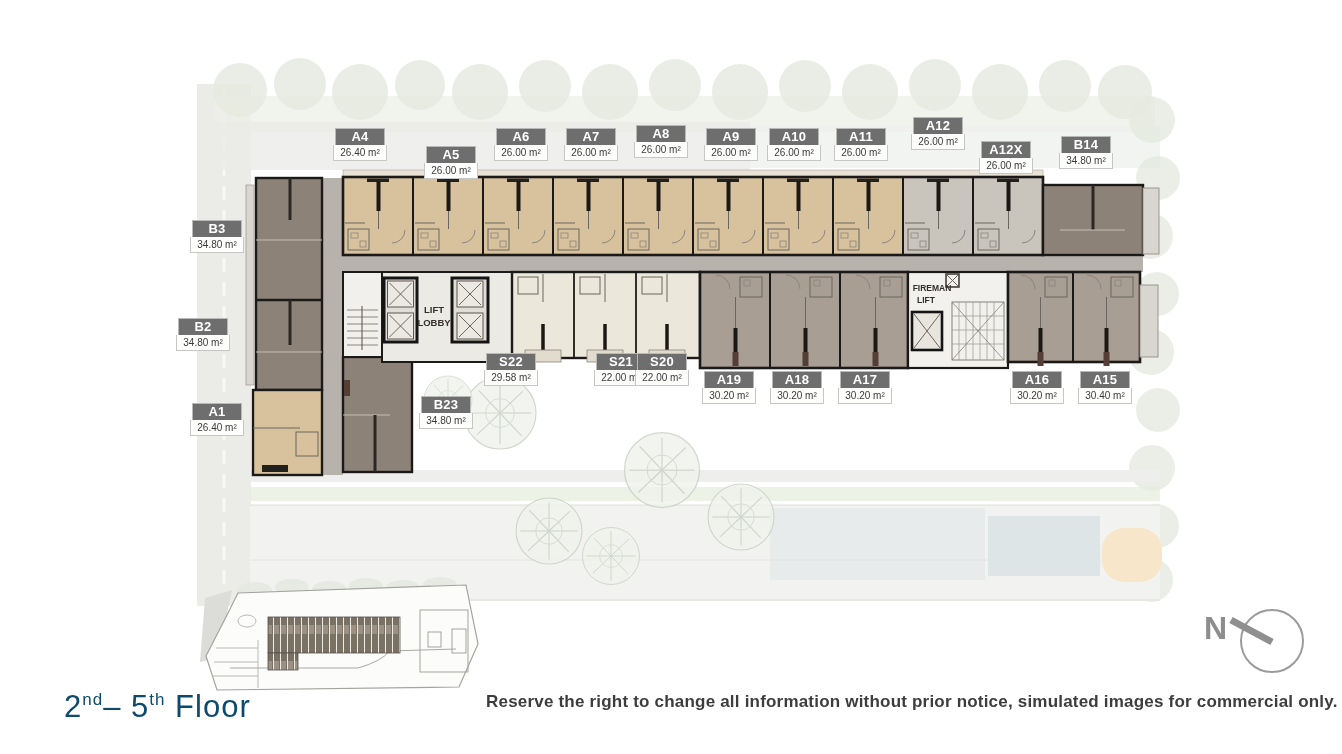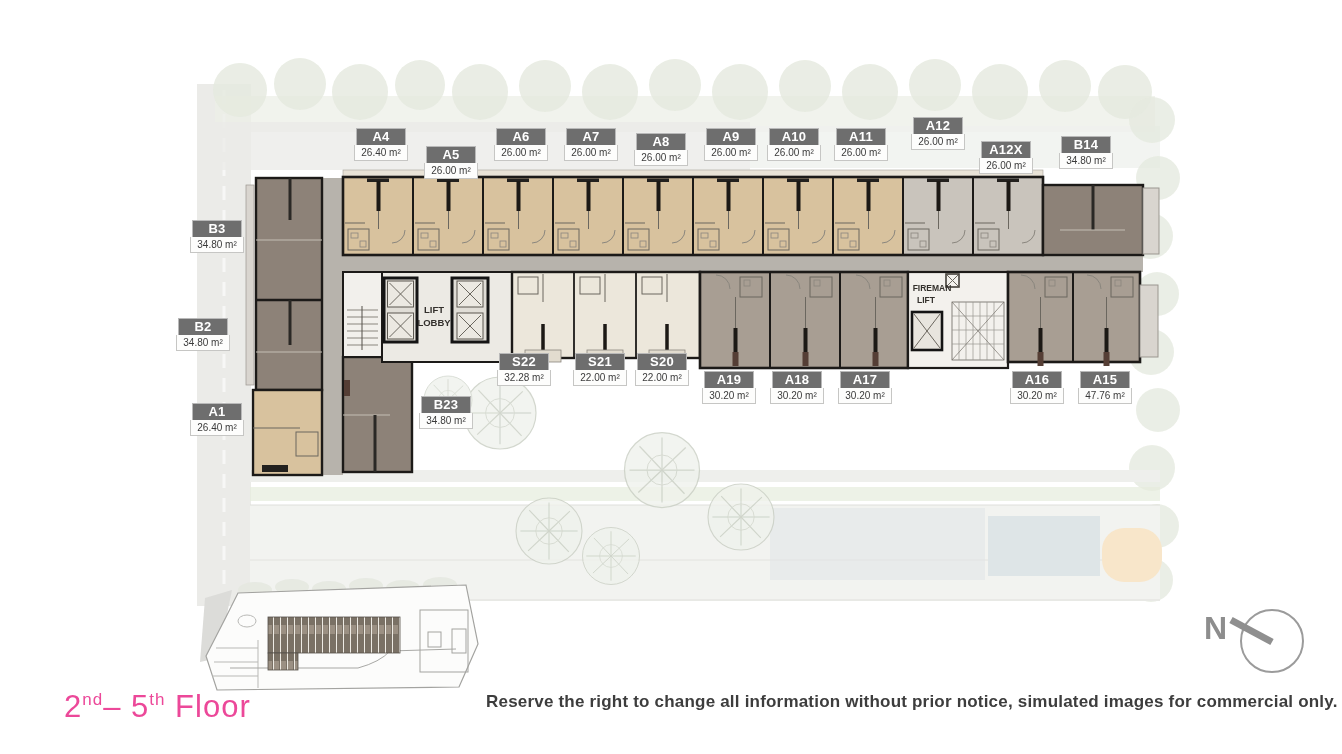--- a/index.html
+++ b/index.html
@@ -15,21 +15,21 @@
     margin:0 3px; background:#6e6e6e; color:#ffffff;
     font-weight:bold; font-size:13px; line-height:16px; letter-spacing:.3px;
     box-shadow:0 0 0 1px #b9b9b9;
   }
   .ulabel .ulabel-area {
     background:#fdfdfc; color:#3b3b3b; font-size:10px; line-height:15px;
     border:1px solid #c6c6c4; border-top:none; white-space:nowrap;
   }
 
   .floor-title {
-    position:absolute; left:64px; top:689px; color:#ec4899;
+    position:absolute; left:64px; top:689px; color:#0c4a6e;
     font-size:31px; letter-spacing:1px; white-space:nowrap;
   }
   .floor-title .sup { font-size:17px; position:relative; top:-12px; }
 
   .disclaimer {
     position:absolute; left:486px; top:692px; color:#3d3d3d;
     font-size:17px; font-weight:bold; letter-spacing:.2px; white-space:nowrap;
   }
 </style>
 </head>
@@ -300,37 +300,37 @@
     <ellipse cx="247" cy="621" rx="9" ry="6" fill="none" stroke="#b9b9b6"></ellipse>
   </g>
 
   <g>
     <circle cx="1272" cy="641" r="31" fill="none" stroke="#9b9b9b" stroke-width="2"></circle>
     <line x1="1231" y1="620" x2="1272" y2="642" stroke="#8f8f8f" stroke-width="7"></line>
     <text x="1204" y="639" font-size="32" font-weight="bold" fill="#8d8d8d" font-family="Liberation Sans, sans-serif">N</text>
   </g>
 </svg>
 
-<div class="ulabel" style="left:354px;top:129px">
+<div class="ulabel" style="left:333px;top:129px">
   <div class="ulabel-name">A4</div>
   <div class="ulabel-area">26.40 m²</div>
 </div>
 <div class="ulabel" style="left:424px;top:147px">
   <div class="ulabel-name">A5</div>
   <div class="ulabel-area">26.00 m²</div>
 </div>
 <div class="ulabel" style="left:494px;top:129px">
   <div class="ulabel-name">A6</div>
   <div class="ulabel-area">26.00 m²</div>
 </div>
 <div class="ulabel" style="left:564px;top:129px">
   <div class="ulabel-name">A7</div>
   <div class="ulabel-area">26.00 m²</div>
 </div>
-<div class="ulabel" style="left:634px;top:134px">
+<div class="ulabel" style="left:634px;top:126px">
   <div class="ulabel-name">A8</div>
   <div class="ulabel-area">26.00 m²</div>
 </div>
 <div class="ulabel" style="left:704px;top:129px">
   <div class="ulabel-name">A9</div>
   <div class="ulabel-area">26.00 m²</div>
 </div>
 <div class="ulabel" style="left:767px;top:129px">
   <div class="ulabel-name">A10</div>
   <div class="ulabel-area">26.00 m²</div>
@@ -358,25 +358,25 @@
 </div>
 <div class="ulabel" style="left:176px;top:319px">
   <div class="ulabel-name">B2</div>
   <div class="ulabel-area">34.80 m²</div>
 </div>
 <div class="ulabel" style="left:190px;top:404px">
   <div class="ulabel-name">A1</div>
   <div class="ulabel-area">26.40 m²</div>
 </div>
 
-<div class="ulabel" style="left:497px;top:354px">
+<div class="ulabel" style="left:484px;top:354px">
   <div class="ulabel-name">S22</div>
-  <div class="ulabel-area">32.28 m²</div>
-</div>
-<div class="ulabel" style="left:573px;top:354px">
+  <div class="ulabel-area">29.58 m²</div>
+</div>
+<div class="ulabel" style="left:594px;top:354px">
   <div class="ulabel-name">S21</div>
   <div class="ulabel-area">22.00 m²</div>
 </div>
 <div class="ulabel" style="left:635px;top:354px">
   <div class="ulabel-name">S20</div>
   <div class="ulabel-area">22.00 m²</div>
 </div>
 <div class="ulabel" style="left:419px;top:397px">
   <div class="ulabel-name">B23</div>
   <div class="ulabel-area">34.80 m²</div>
@@ -393,21 +393,21 @@
 <div class="ulabel" style="left:838px;top:372px">
   <div class="ulabel-name">A17</div>
   <div class="ulabel-area">30.20 m²</div>
 </div>
 <div class="ulabel" style="left:1010px;top:372px">
   <div class="ulabel-name">A16</div>
   <div class="ulabel-area">30.20 m²</div>
 </div>
 <div class="ulabel" style="left:1078px;top:372px">
   <div class="ulabel-name">A15</div>
-  <div class="ulabel-area">47.76 m²</div>
+  <div class="ulabel-area">30.40 m²</div>
 </div>
 
 <div class="floor-title">
   <span>2</span><span class="sup">nd</span><span>– </span><span>5</span><span class="sup">th</span><span> Floor</span>
 </div>
 
 <div class="disclaimer">Reserve the right to change all information without prior notice, simulated images for commercial only.</div>
 
 </div>
 

